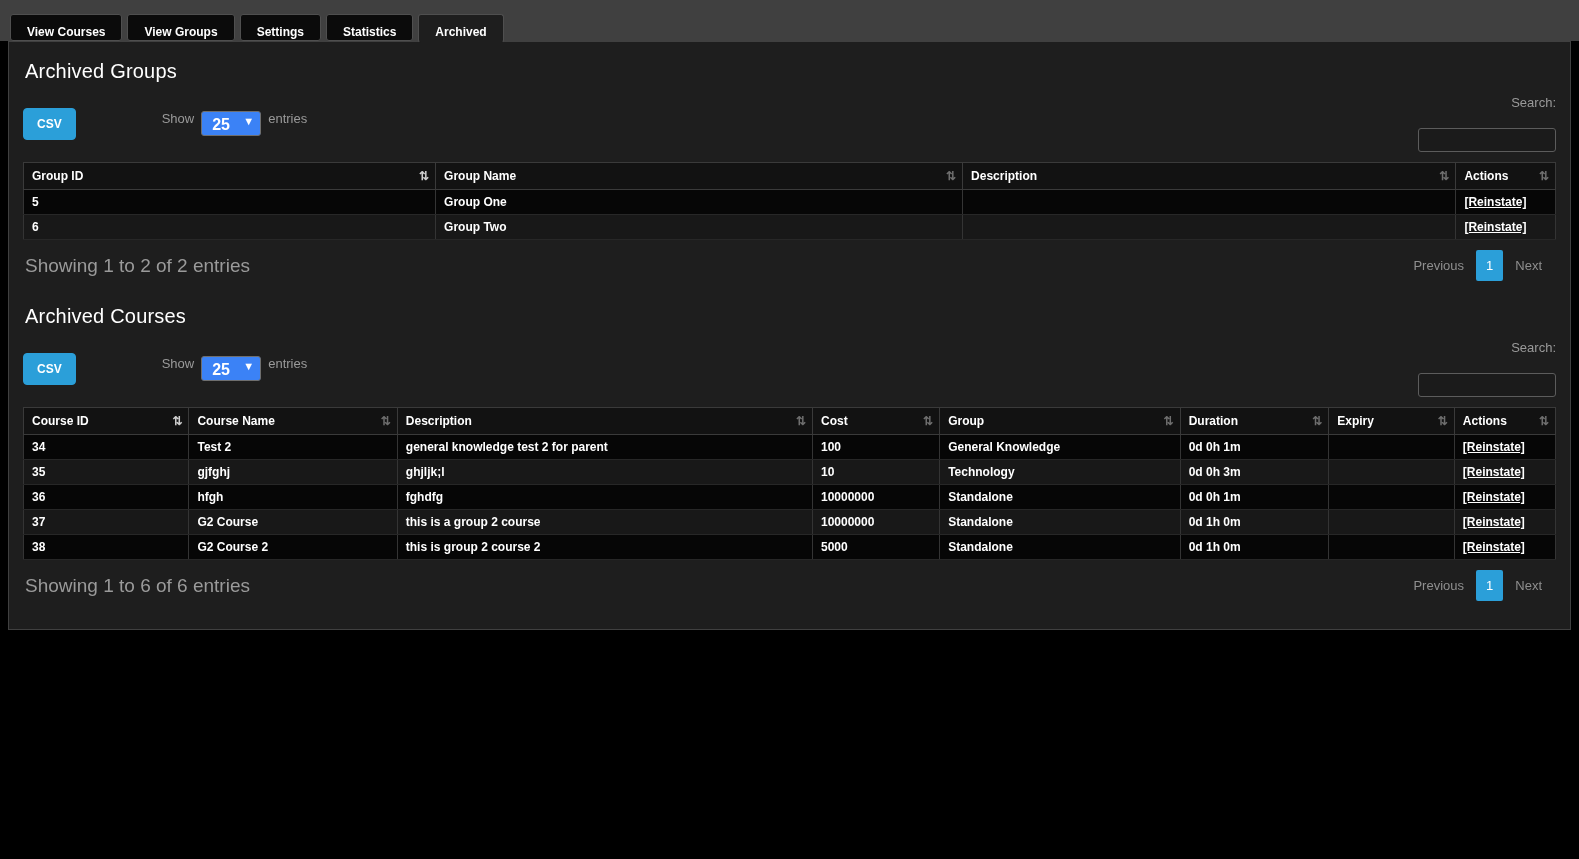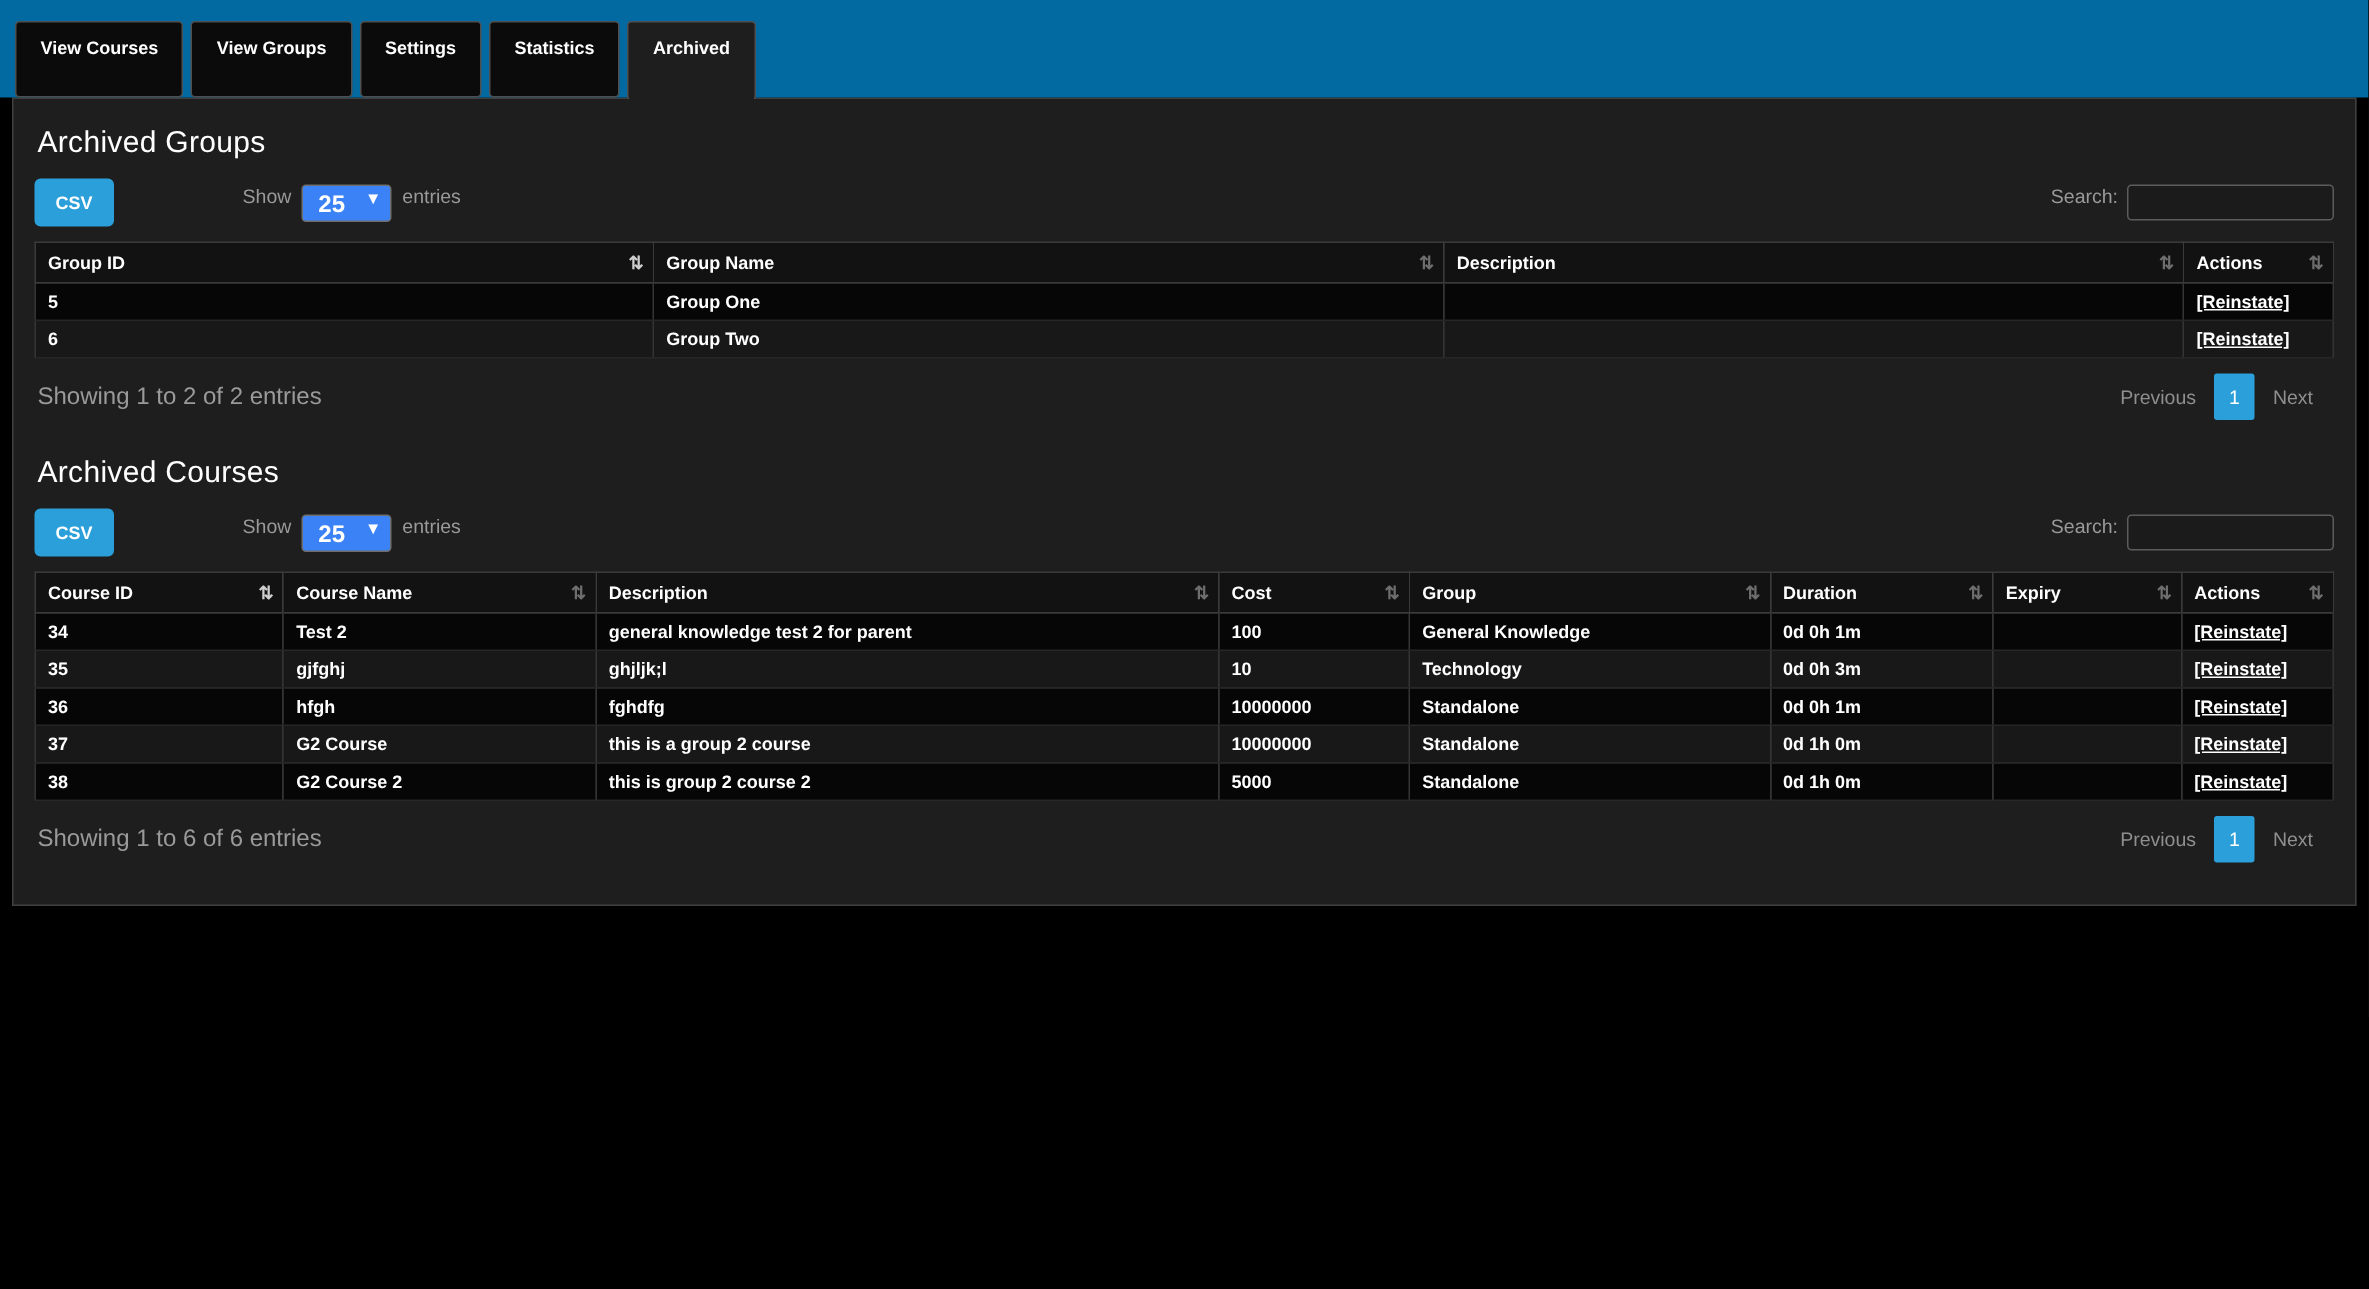--- a/index.html
+++ b/index.html
@@ -1,20 +1,20 @@
 <!DOCTYPE html>
 <html><head>
 <meta charset="utf-8">
 <style>
   * { margin:0; padding:0; box-sizing:border-box; }
   html,body { width:1579px; height:859px; background:#000; overflow:hidden;
               font-family:"Liberation Sans", sans-serif; }
 
   
-  .tabbar { display:flex; gap:5px; padding:14px 0 0 10px; height:65px; background:#0369a1; position:relative; z-index:2; }
+  .tabbar { display:flex; gap:5px; padding:14px 0 0 10px; height:41px; background:#404040; position:relative; z-index:2; }
   .tab { padding:10px 16px 9px; font-size:12px; font-weight:bold; color:#fff;
          background:#0b0b0b; border:1px solid #4f4f4f; border-radius:3px;
          cursor:pointer; white-space:nowrap; }
   .tab.active { background:#1e1e1e; border-bottom-color:#1e1e1e; margin-bottom:-2px; padding-bottom:11px; }
 
   
   .panel { margin:0 8px; background:#1e1e1e; border:1px solid #404040; padding:6px 14px 16px; position:relative; z-index:1; }
 
   .section-title { color:#fff; font-size:20px; font-weight:400; margin:12px 0 12px 2px; letter-spacing:.2px; }
 
@@ -23,42 +23,42 @@
   .csv-btn { background:#2b9fd9; color:#fff; font-weight:bold; font-size:12px;
              border:1px solid #2b9fd9; border-radius:4px; padding:8px 13px; cursor:pointer;
              font-family:"Liberation Sans", sans-serif; }
   .length-ctl { display:flex; align-items:flex-start; margin-left:86px; color:#9a9a9a; font-size:13px; gap:7px; }
   .select-wrap { position:relative; }
   .select-wrap select { appearance:none; -webkit-appearance:none; background:#3b82f6; color:#fff;
              border:1px solid #6e6e6e; border-radius:3px; font-size:16px; font-weight:bold;
              padding:4px 26px 4px 10px; width:60px; height:25px;
              font-family:"Liberation Sans", sans-serif; }
   .chevron { position:absolute; right:7px; top:4px; color:#fff; font-size:11px; pointer-events:none; }
-  .search-ctl { margin-left:auto; display:flex; align-items:flex-start; gap:6px; color:#9a9a9a; font-size:13px; }
+  .search-ctl { margin-left:auto; display:flex; align-items:flex-end; gap:18px; color:#9a9a9a; font-size:13px;flex-direction:column; }
   .search-ctl input { background:#1b1b1b; border:1px solid #5c5c5c; border-radius:3px;
              width:138px; height:24px; color:#fff; padding:0 6px; font-size:12px;
              font-family:"Liberation Sans", sans-serif; }
 
   
   table { width:100%; border-collapse:collapse; table-layout:fixed; border:1px solid #2e2e2e; }
   th { background:#121212; color:#fff; font-size:12px; font-weight:bold; text-align:left;
        padding:6px 8px; border:1px solid #3a3a3a; position:relative; cursor:pointer; height:27px; }
   .th-label { display:inline-block; }
   .sort-icon { position:absolute; right:6px; top:6px; color:#6e6e6e; font-size:12px; font-weight:bold; }
   .sort-icon.sorted { color:#cfcfcf; }
   td { color:#fff; font-size:12px; font-weight:bold; padding:4px 8px; height:25px;
        border-left:1px solid #343434; border-right:1px solid #343434; border-bottom:1px solid #272727;
        overflow:hidden; white-space:nowrap; text-overflow:ellipsis; }
   tbody tr:nth-child(odd)  td { background:#060606; }
   tbody tr:nth-child(even) td { background:#181818; }
   td a { color:#fff; text-decoration:underline; }
 
   
   .footer-row { display:flex; align-items:center; justify-content:space-between; padding:10px 2px 12px; }
-  .table-info { color:#9a9a9a; font-size:16px; }
+  .table-info { color:#9a9a9a; font-size:19px; }
   .pagination { display:flex; align-items:stretch; }
   .page-btn { color:#8f8f8f; font-size:13px; padding:8px 12px; cursor:pointer; }
   .page-btn.current { background:#2b9fd9; color:#fff; padding:8px 10px; min-width:26px;
                       text-align:center; border-radius:2px; }
 </style>
 </head>
 <body>
 
 <div class="tabbar">
   <div class="tab">View Courses</div>

